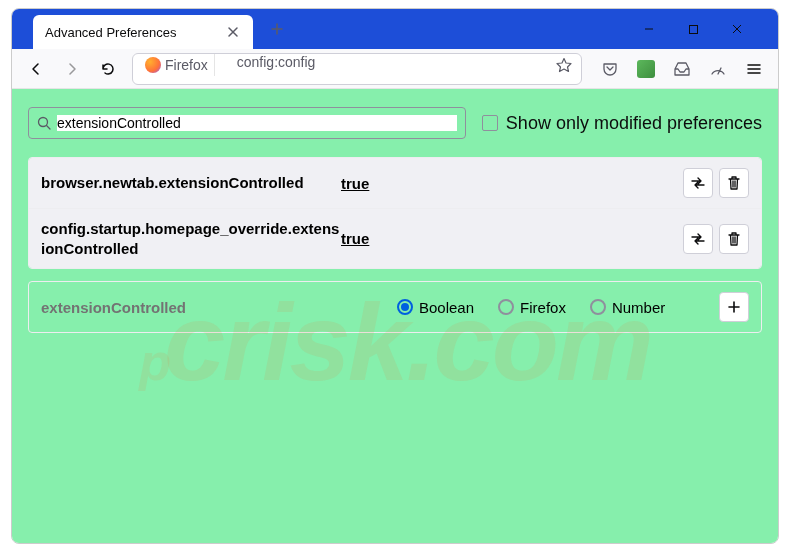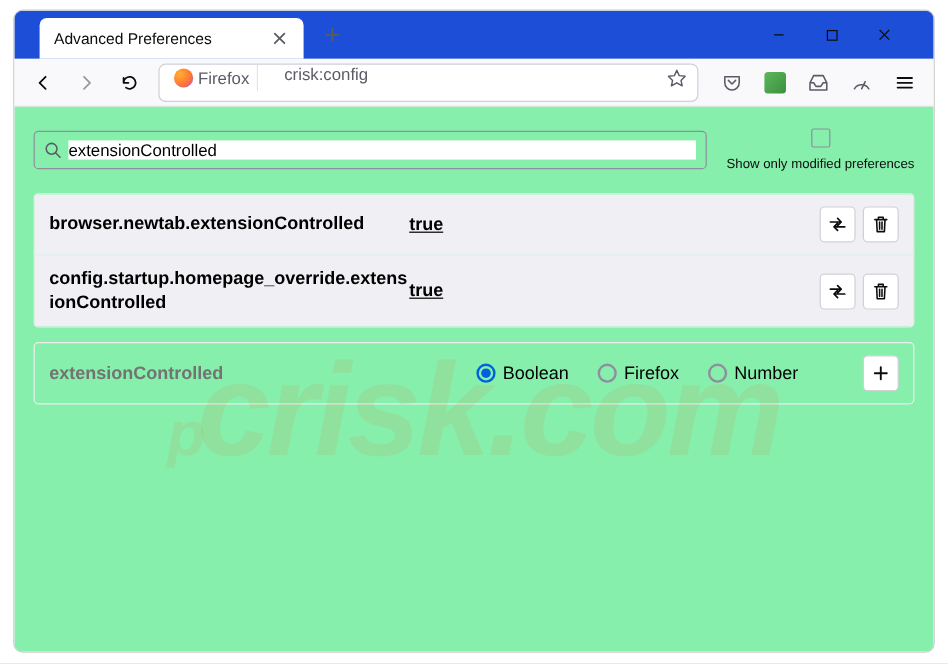--- a/index.html
+++ b/index.html
@@ -25,21 +25,21 @@
     .urlbar-text { flex: 1; color: #5b5b66; }
     .urlbar-star { width: 22px; height: 22px; display:flex;align-items:center;justify-content:center; cursor:pointer;}
     .toolbar-icons { display: flex; gap: 4px; margin-left: 4px; }
     .tb-icon { width: 32px; height: 32px; display:flex;align-items:center;justify-content:center; cursor:pointer; color:#5b5b66;}
     .ext-icon { width:18px;height:18px; background: linear-gradient(135deg,#5cb85c,#3e8e3e); border-radius:3px;}
     
     .content { flex: 1; padding: 18px 16px; background: #86efac; }
     .searchrow { display: flex; align-items: center; gap: 16px; margin-bottom: 18px; }
     .searchbox { display: flex; align-items: center; border: 1px solid #8f8f9d; border-radius: 4px; height: 32px; flex: 1; padding: 0 8px; gap: 6px; }
     .searchbox input { border: none; outline: none; flex: 1; font-size: 14px; }
-    .modrow { display: flex; align-items: center; gap: 8px; font-size: 11px; color: #0c0c0d; flex-direction: column; }
+    .modrow { display: flex; align-items: center; gap: 8px; font-size: 18px; color: #0c0c0d; }
     .checkbox { width: 16px; height: 16px; border: 1px solid #8f8f9d; border-radius: 2px; cursor: pointer; }
     
     .pref-table { border: 1px solid #ededf0; border-radius: 4px; overflow: hidden; }
     .pref-row { display: flex; align-items: center; padding: 10px 12px; font-size: 15px; }
     .pref-row.modified { background: #f0f0f4; font-weight: 700; }
     .pref-row + .pref-row { border-top: 1px solid #ededf0; }
     .pref-name { width: 300px; word-break: break-all; line-height: 1.3; }
     .pref-value { flex: 1; text-decoration: underline; }
     .pref-actions { display: flex; gap: 6px; }
     .act-btn { width: 30px; height: 30px; border: 1px solid #cfcfd8; border-radius: 4px; background: #fff; display:flex;align-items:center;justify-content:center; cursor:pointer;}
@@ -109,21 +109,21 @@
     <div class="nav-btn">
       <svg width="16" height="16" viewBox="0 0 16 16">
           <path d="M3 8 a5 5 0 1 1 2 4 M3 8 L3 4 M3 8 L7 8" stroke="#0c0c0d" stroke-width="1.5" fill="none" stroke-linecap="round"></path>
         </svg>
     </div>
     <div class="urlbar">
       <div class="urlbar-identity">
         <div class="ff-logo"></div>
         <span>Firefox</span>
       </div>
-      <span class="urlbar-text">crisk:config</span>
+      <span class="urlbar-text">config:config</span>
       <span class="urlbar-star">
         <svg width="16" height="16" viewBox="0 0 16 16">
             <path d="M8 1.5 L10 6 L15 6.5 L11.5 10 L12.5 14.5 L8 12 L3.5 14.5 L4.5 10 L1 6.5 L6 6 Z" stroke="#5b5b66" stroke-width="1.2" fill="none" stroke-linejoin="round"></path>
           </svg>
       </span>
     </div>
     <div class="toolbar-icons">
       <div class="tb-icon">
         <svg width="16" height="16" viewBox="0 0 16 16">
             <path d="M2 3 H14 V8 A6 6 0 0 1 2 8 Z M5 6 L8 9 L11 6" stroke="#5b5b66" stroke-width="1.3" fill="none" stroke-linejoin="round" stroke-linecap="round"></path>

